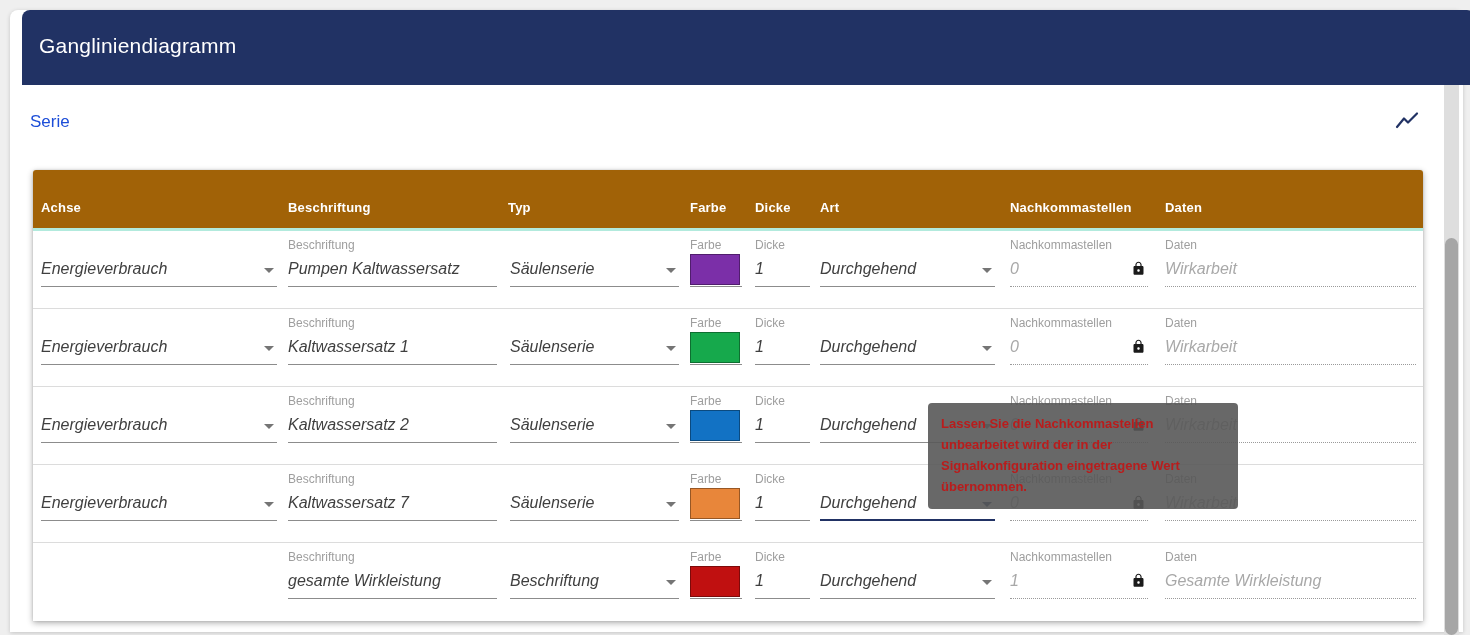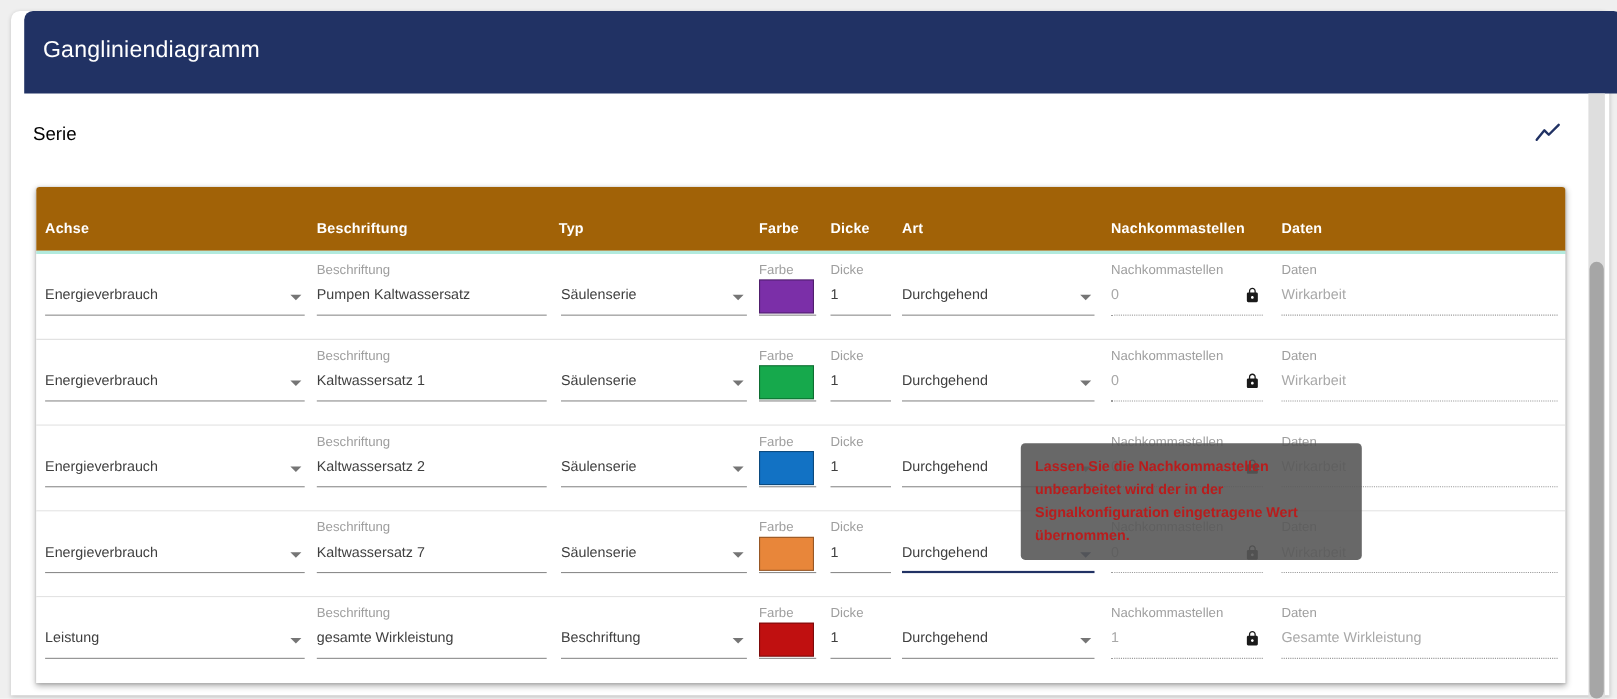--- a/index.html
+++ b/index.html
@@ -8,21 +8,21 @@
 
   .card { position:absolute; left:10px; top:10px; width:1453px; height:622px;
     background:#ffffff; border-radius:8px 8px 0 0;
     box-shadow:0 1px 4px rgba(0,0,0,0.18); }
 
   .appbar { position:absolute; left:12px; top:0; width:100%; height:75px;
     background:#213264; border-radius:8px 8px 0 0;padding-left:16px; }
   .appbar-title { position:absolute; left:17px; top:24px; color:#ffffff;
     font-size:21px; letter-spacing:.2px; }
 
-  .section-title { position:absolute; left:20px; top:102px; color:#000000;
+  .section-title { position:absolute; left:20px; top:102px; color:#1d4ed8;
     font-size:17px; }
   .chart-icon { position:absolute; left:1385px; top:100px; width:24px; height:24px; }
 
   .table { position:absolute; left:23px; top:160px; width:1390px; height:451px;
     background:#ffffff; box-shadow:0 2px 6px rgba(0,0,0,0.32), 0 0 2px rgba(0,0,0,0.15);
     border-radius:3px 3px 0 0; }
   .thead { position:relative; width:100%; height:58px; background:#a16207;
     border-radius:3px 3px 0 0; }
   .teal-line { position:relative; width:100%; height:3px; background:#b2eadd; }
   .hlabel { position:absolute; top:30px; color:#ffffff; font-size:13px;
@@ -41,22 +41,22 @@
   .c-beschriftung { left:255px; width:209px; }
   .c-typ   { left:477px;  width:169px; }
   .c-farbe { left:657px;  width:52px;  }
   .c-dicke { left:722px;  width:55px;  }
   .c-art   { left:787px;  width:175px; }
   .c-nk    { left:977px;  width:138px; }
   .c-daten { left:1132px; width:251px; }
 
   .flabel { position:absolute; left:0; top:7px; font-size:12px; color:#9e9e9e;
     white-space:nowrap; }
-  .val { position:absolute; left:0; top:29px; font-size:13px; color:#3f3f3f;
-    white-space:nowrap; }
+  .val { position:absolute; left:0; top:29px; font-size:16px; color:#3f3f3f;
+    white-space:nowrap;font-style:italic; }
   .field.disabled .val { color:#a8a8a8; }
 
   .arrow { position:absolute; right:3px; top:37px; width:0; height:0;
     border-left:5px solid transparent; border-right:5px solid transparent;
     border-top:5px solid #757575; }
   .field.focused .arrow { border-top-color:#213264; }
 
   .swatch { position:absolute; left:0; top:23px; width:50px; height:31px;
     border:1px solid rgba(0,0,0,0.35); }
 
@@ -246,24 +246,20 @@
               <path fill="#1a1a1a" d="M18 8h-1V6c0-2.76-2.24-5-5-5S7 3.24 7 6v2H6c-1.1 0-2 .9-2 2v10c0 1.1.9 2 2 2h12c1.1 0 2-.9 2-2V10c0-1.1-.9-2-2-2zm-6 9c-1.1 0-2-.9-2-2s.9-2 2-2 2 .9 2 2-.9 2-2 2zm3.1-9H8.9V6c0-1.71 1.39-3.1 3.1-3.1 1.71 0 3.1 1.39 3.1 3.1v2z"></path>
             </svg>
         </div>
         <div class="field disabled c-daten">
           <span class="flabel">Daten</span>
           <span class="val">Wirkarbeit</span>
         </div>
       </div>
 
       <div class="row">
-        <div class="field c-achse">
-          <span class="val">Leistung</span>
-          <span class="arrow"></span>
-        </div>
         <div class="field c-beschriftung">
           <span class="flabel">Beschriftung</span>
           <span class="val">gesamte Wirkleistung</span>
         </div>
         <div class="field c-typ">
           <span class="val">Beschriftung</span>
           <span class="arrow"></span>
         </div>
         <div class="field c-farbe">
           <span class="flabel">Farbe</span>

